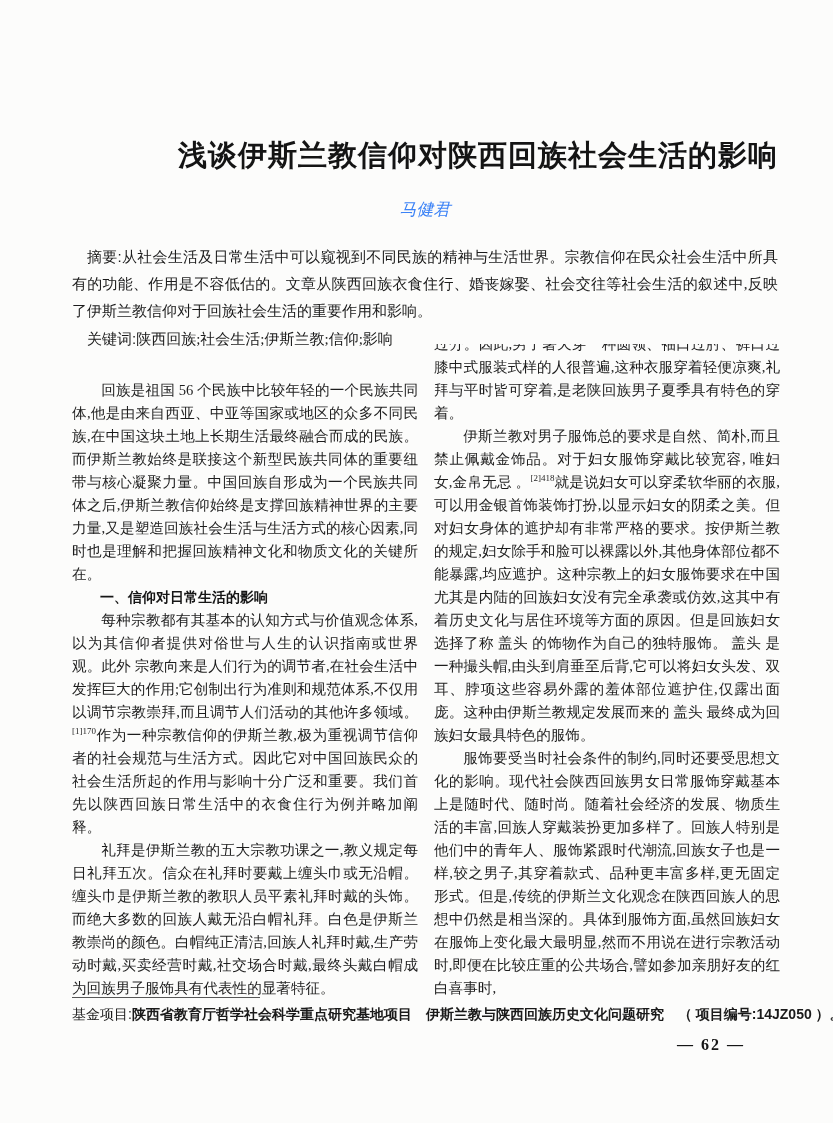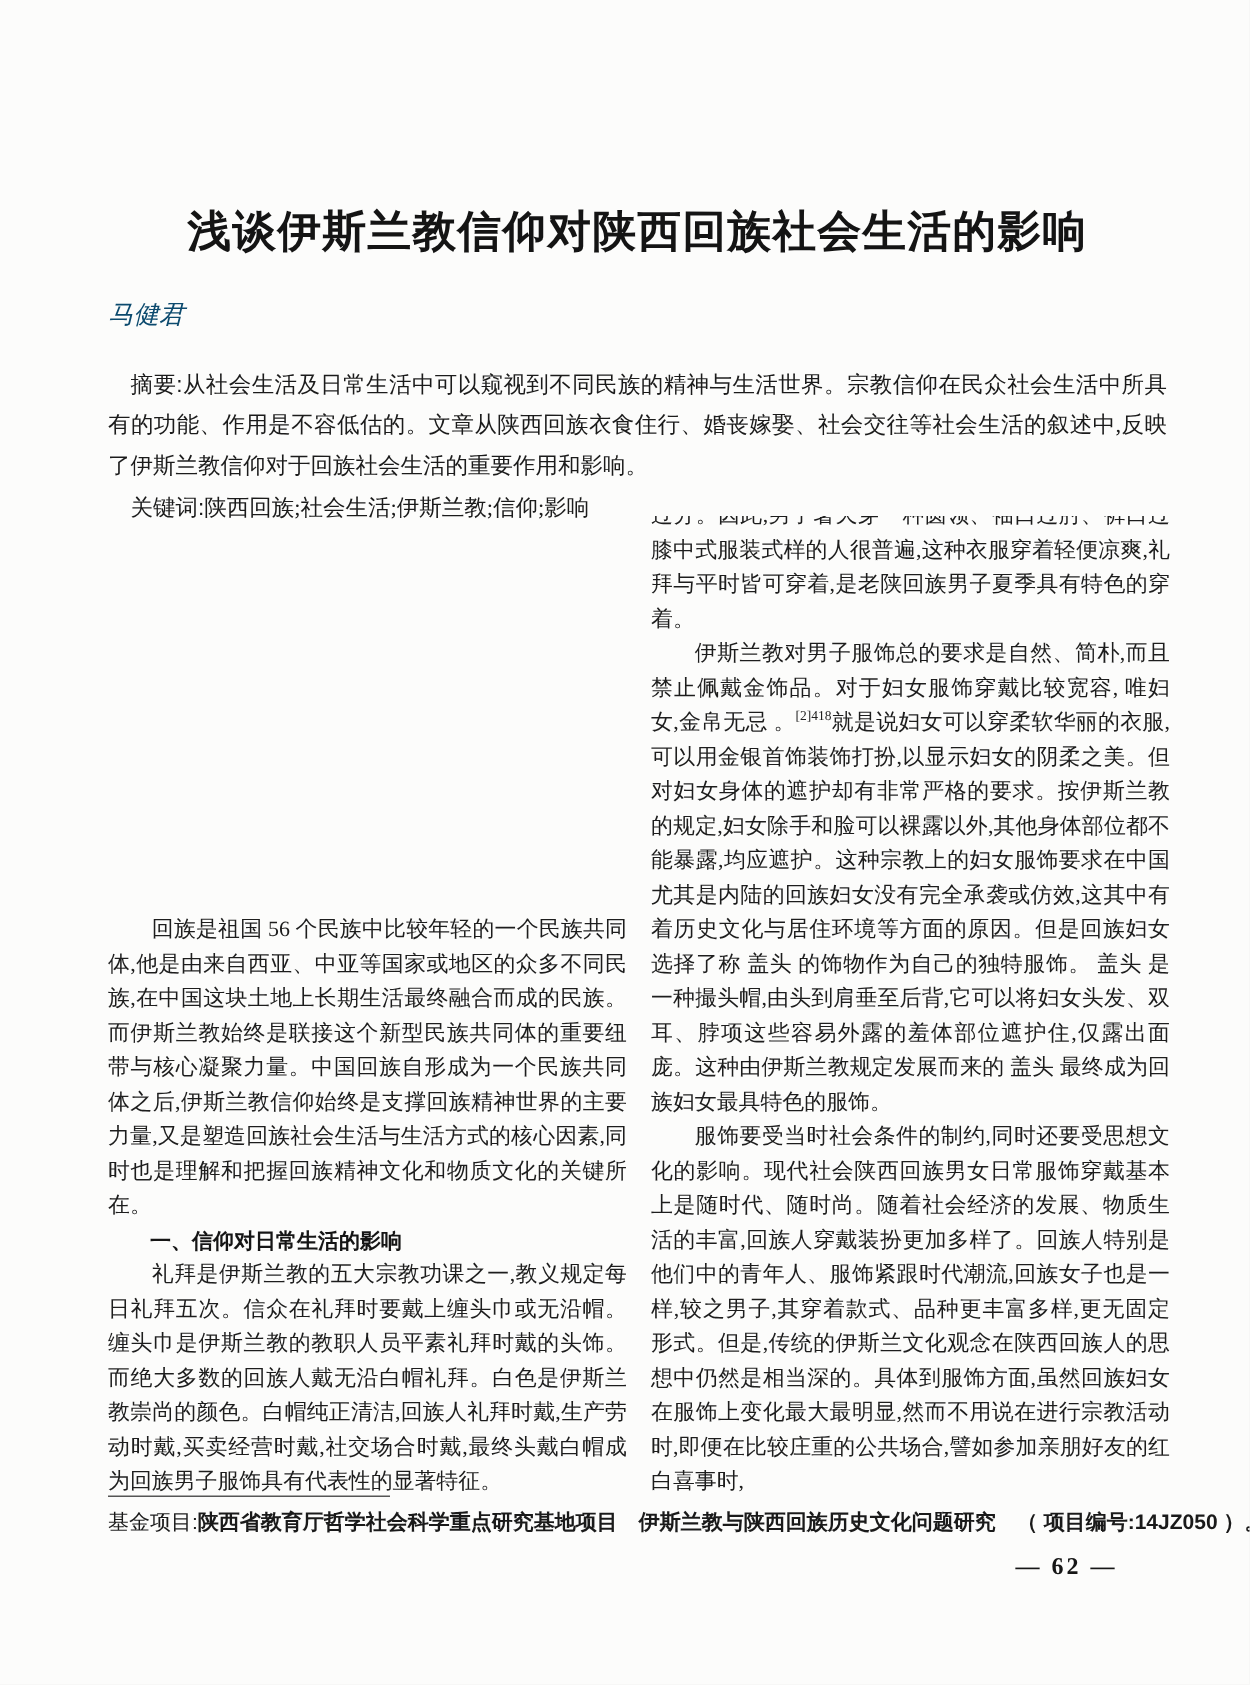--- a/index.html
+++ b/index.html
@@ -8,32 +8,32 @@
     position:relative;
     width:833px;height:1123px;
     margin:0 auto;
     background:#fcfcfb;
     color:#1c1c1c;
     overflow:hidden;
   }
   .head-block{position:absolute;top:0;left:72px;width:706px;}
   .paper-title{
     margin-top:132px;
-    text-align:center;
+    text-align:right;
     font-size:29px;line-height:46px;
     font-weight:bold;
     letter-spacing:1px;
     color:#141414;
   }
   .paper-author{
     margin-top:10px;
-    text-align:left;
+    text-align:center;
     font-size:17px;line-height:26px;
     font-style:italic;
-    color:#0c4a6e;
+    color:#3b82f6;
   }
   .abstract-block{margin-top:20px;font-size:15px;line-height:27px;color:#1b1b1b;}
   .abstract-p{margin:0;text-indent:1em;text-align:justify;}
   .kw-line{margin:0;text-indent:1em;}
   .meta-line{margin:0;text-indent:1em;white-space:nowrap;}
   .meta-line .gap{margin-right:58px;}
   .lbl{font-family:"Liberation Sans","DejaVu Sans",sans-serif;font-weight:normal;font-style:normal;}
   .body-cols{
     position:absolute;top:344px;left:72px;
     width:708px;height:656px;
@@ -79,20 +79,21 @@
     <div class="abstract-block">
       <p class="abstract-p"><span class="lbl">摘要:</span><span>从社会生活及日常生活中可以窥视到不同民族的精神与生活世界。宗教信仰在民众社会生活中所具有的功能、作用是不容低估的。文章从陕西回族衣食住行、婚丧嫁娶、社会交往等社会生活的叙述中,反映了伊斯兰教信仰对于回族社会生活的重要作用和影响。</span></p>
       <p class="kw-line"><span class="lbl">关键词:</span><span>陕西回族;社会生活;伊斯兰教;信仰;影响</span></p>
     </div>
   </div>
 
   <div class="body-cols">
     <div class="col">
       <p>回族是祖国 56 个民族中比较年轻的一个民族共同体,他是由来自西亚、中亚等国家或地区的众多不同民族,在中国这块土地上长期生活最终融合而成的民族。而伊斯兰教始终是联接这个新型民族共同体的重要纽带与核心凝聚力量。中国回族自形成为一个民族共同体之后,伊斯兰教信仰始终是支撑回族精神世界的主要力量,又是塑造回族社会生活与生活方式的核心因素,同时也是理解和把握回族精神文化和物质文化的关键所在。</p>
       <p class="sec-heading">一、信仰对日常生活的影响</p>
+      <p><span>每种宗教都有其基本的认知方式与价值观念体系,以为其信仰者提供对俗世与人生的认识指南或世界观。此外 宗教向来是人们行为的调节者,在社会生活中发挥巨大的作用;它创制出行为准则和规范体系,不仅用以调节宗教崇拜,而且调节人们活动的其他许多领域。</span><sup class="ref">[1]170</sup><span>作为一种宗教信仰的伊斯兰教,极为重视调节信仰者的社会规范与生活方式。因此它对中国回族民众的社会生活所起的作用与影响十分广泛和重要。我们首先以陕西回族日常生活中的衣食住行为例并略加阐释。</span></p>
       <p>礼拜是伊斯兰教的五大宗教功课之一,教义规定每日礼拜五次。信众在礼拜时要戴上缠头巾或无沿帽。缠头巾是伊斯兰教的教职人员平素礼拜时戴的头饰。而绝大多数的回族人戴无沿白帽礼拜。白色是伊斯兰教崇尚的颜色。白帽纯正清洁,回族人礼拜时戴,生产劳动时戴,买卖经营时戴,社交场合时戴,最终头戴白帽成为回族男子服饰具有代表性的显著特征。</p>
     </div>
     <div class="col">
       <p><span>坎肩（背心）是回族人普遍而常见的一种衣着。坎肩一年四季里穿着贴身保暖、易脱易穿。特别是回族穆斯林平时洗 小净 </span><sup class="ref">①</sup><span>穿着它舒适便捷。回族对男子夏季穿着要求较严,尽管夏天气候炎热,身体暴露也不能过分。因此,男子暑天穿一种圆领、袖口过肘、裤口过膝中式服装式样的人很普遍,这种衣服穿着轻便凉爽,礼拜与平时皆可穿着,是老陕回族男子夏季具有特色的穿着。</span></p>
       <p><span>伊斯兰教对男子服饰总的要求是自然、简朴,而且禁止佩戴金饰品。对于妇女服饰穿戴比较宽容, 唯妇女,金帛无忌 。</span><sup class="ref">[2]418</sup><span>就是说妇女可以穿柔软华丽的衣服,可以用金银首饰装饰打扮,以显示妇女的阴柔之美。但对妇女身体的遮护却有非常严格的要求。按伊斯兰教的规定,妇女除手和脸可以裸露以外,其他身体部位都不能暴露,均应遮护。这种宗教上的妇女服饰要求在中国尤其是内陆的回族妇女没有完全承袭或仿效,这其中有着历史文化与居住环境等方面的原因。但是回族妇女选择了称 盖头 的饰物作为自己的独特服饰。 盖头 是一种撮头帽,由头到肩垂至后背,它可以将妇女头发、双耳、脖项这些容易外露的羞体部位遮护住,仅露出面庞。这种由伊斯兰教规定发展而来的 盖头 最终成为回族妇女最具特色的服饰。</span></p>
       <p>服饰要受当时社会条件的制约,同时还要受思想文化的影响。现代社会陕西回族男女日常服饰穿戴基本上是随时代、随时尚。随着社会经济的发展、物质生活的丰富,回族人穿戴装扮更加多样了。回族人特别是他们中的青年人、服饰紧跟时代潮流,回族女子也是一样,较之男子,其穿着款式、品种更丰富多样,更无固定形式。但是,传统的伊斯兰文化观念在陕西回族人的思想中仍然是相当深的。具体到服饰方面,虽然回族妇女在服饰上变化最大最明显,然而不用说在进行宗教活动时,即便在比较庄重的公共场合,譬如参加亲朋好友的红白喜事时,</p>
     </div>
   </div>
 
   <div class="footnote-block">

